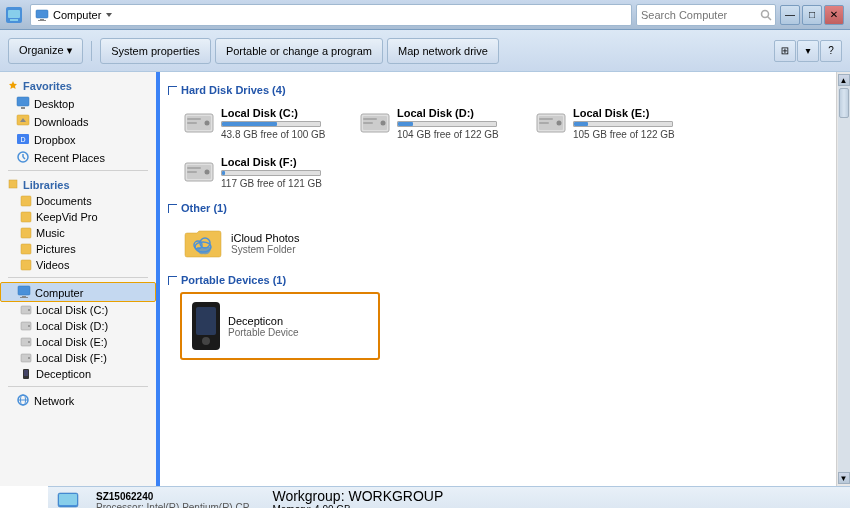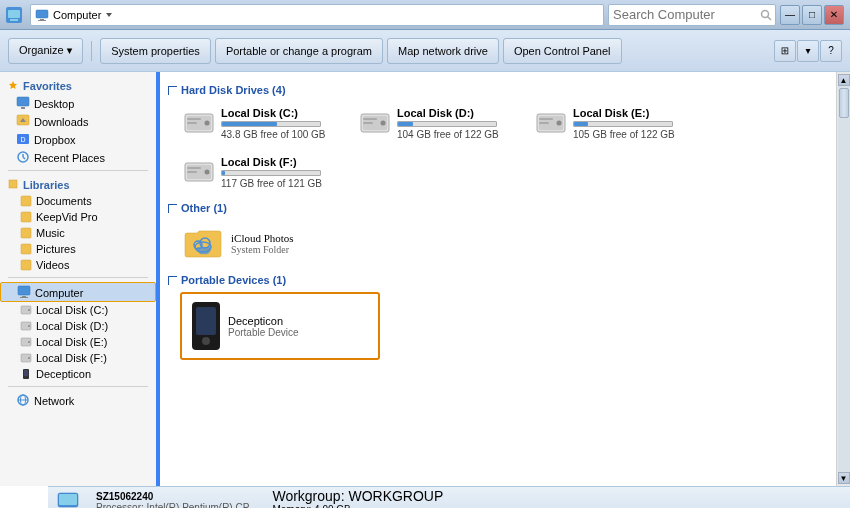--- a/index.html
+++ b/index.html
@@ -24,24 +24,24 @@
       height: 22px;
       border-radius: 2px;
       padding: 0 4px;
       margin: 0 4px;
       font-size: 11px;
     }
     .search-box {
       background: #fff;
       border: 1px solid #a0b8d0;
       height: 22px;
-      width: 168px;
+      width: 140px;
       border-radius: 2px;
       padding: 0 4px;
-      font-size: 13px;
+      font-size: 11px;
       color: #888;
     }
     .window-btn {
       width: 20px;
       height: 20px;
       border-radius: 2px;
       border: 1px solid #7a9cbf;
       background: linear-gradient(to bottom, #d0e0f0, #b0c8e0);
       display: flex; align-items: center; justify-content: center;
       font-size: 10px;
@@ -184,21 +184,20 @@
     }
     .drive-free { font-size: 10px; color: #444; }
 
     
     .other-grid {
       display: flex;
       flex-wrap: wrap;
       gap: 6px;
       margin-bottom: 8px;
       margin-left: 8px;
-      font-family: Liberation Serif, serif;
     }
     .folder-item {
       display: flex;
       align-items: center;
       gap: 8px;
       width: 170px;
       padding: 4px 6px;
       border: 1px solid transparent;
       border-radius: 2px;
       cursor: pointer;
@@ -365,23 +364,20 @@
   <div class="toolbar-sep"></div>
   <button class="toolbar-btn">
     <span>System properties</span>
   </button>
   <button class="toolbar-btn">
     <span>Portable or change a program</span>
   </button>
   <button class="toolbar-btn">
     <span>Map network drive</span>
   </button>
-  <button class="toolbar-btn">
-    <span>Open Control Panel</span>
-  </button>
   <div class="view-icons">
     <div class="view-icon">⊞</div>
     <div class="view-icon">▾</div>
     <div class="view-icon">?</div>
   </div>
 </div>
 
 <div class="main-layout">
 
   <div class="sidebar">

